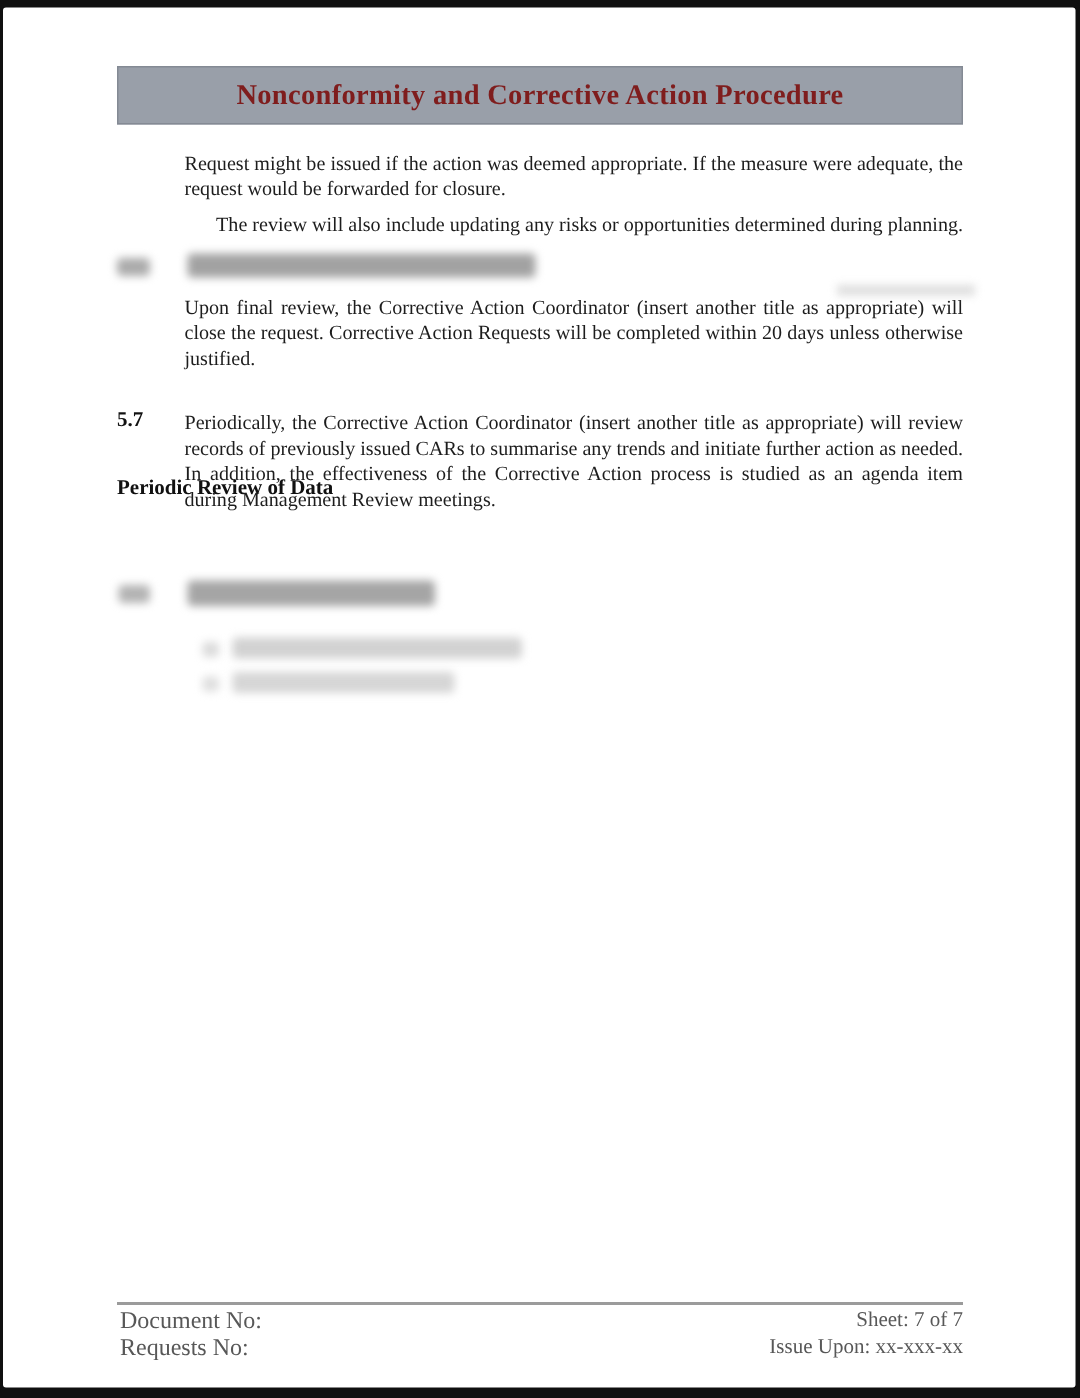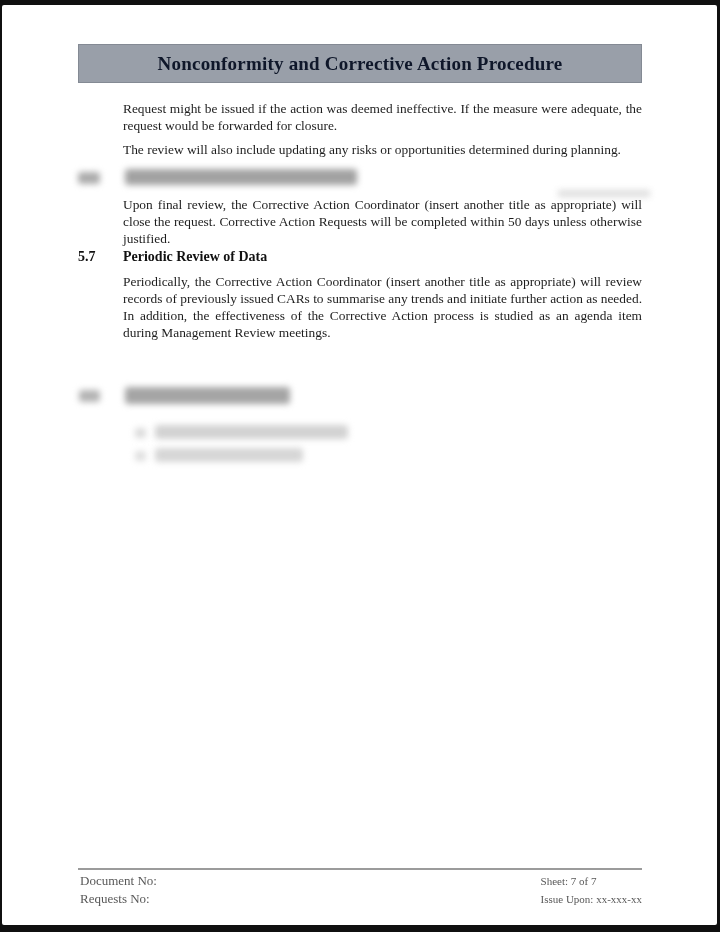--- a/index.html
+++ b/index.html
@@ -27,48 +27,48 @@
     position: absolute;
     left: 76px; top: 39px;
     width: 564px; height: 39px;
     background: #999FA9;
     border: 1px solid #848A94;
     display: flex;
     align-items: center;
     justify-content: center;
   }
   .banner-title {
-    color: #0f172a;
+    color: #7f1d1d;
     font-size: 19px;
     font-weight: bold;
     letter-spacing: 0.2px;
   }
   .para {
     position: absolute;
     left: 121px;
     width: 519px;
     font-size: 13.4px;
     line-height: 17px;
     color: #1d1d1d;
     text-align: justify;
   }
   #p1 { top: 95px; }
-  #p2 { top: 136px; text-align: left; }
+  #p2 { top: 136px; text-align: right; }
   #p3 { top: 191px; }
   #p4 { top: 268px; }
   .section-heading {
     position: absolute;
     left: 76px;
     width: 564px;
     display: flex;
     font-weight: bold;
     font-size: 14px;
     color: #111111;
   }
-  #h57 { top: 244px; }
+  #h57 { top: 268px; flex-direction: column; }
   .section-number { width: 45px; flex: 0 0 45px; }
   
   .blurbar {
     position: absolute;
     border-radius: 3px;
     filter: blur(3px);
   }
   #red-h1-num  { left: 76px;  top: 167px; width: 22px;  height: 12px; background: #ababab; }
   #red-h1-title{ left: 123px; top: 164px; width: 232px; height: 16px; background: #a2a2a2; }
   #red-h2-num  { left: 77px;  top: 385px; width: 21px;  height: 12px; background: #b3b3b3; }
@@ -93,50 +93,51 @@
   }
   .footer-rule {
     position: absolute;
     left: 76px; top: 863px;
     width: 564px; height: 2px;
     background: #9b9b9b;
   }
   .footer-left {
     position: absolute;
     left: 78px; top: 867px;
-    font-size: 13px;
+    font-size: 16px;
     line-height: 18px;
     color: #585858;
   }
   .footer-right {
     position: absolute;
     right: 75px; top: 867px;
-    font-size: 11px;
+    font-size: 14px;
     line-height: 18px;
     color: #585858;
+    text-align: right;
   }
 </style>
 </head>
 <body>
 
 <div class="frame">
   <div class="page">
 
     <div class="banner">
       <span class="banner-title">Nonconformity and Corrective Action Procedure</span>
     </div>
 
-    <p class="para" id="p1">Request might be issued if the action was deemed ineffective.  If the measure were adequate, the request would be forwarded for closure.</p>
+    <p class="para" id="p1">Request might be issued if the action was deemed appropriate.  If the measure were adequate, the request would be forwarded for closure.</p>
 
     <p class="para" id="p2">The review will also include updating any risks or opportunities determined during planning.</p>
 
     <div class="blurbar" id="red-h1-num"></div>
     <div class="blurbar" id="red-h1-title"></div>
 
-    <p class="para" id="p3">Upon final review, the Corrective Action Coordinator (insert another title as appropriate) will close the request.  Corrective Action Requests will be completed within 50 days unless otherwise justified.</p>
+    <p class="para" id="p3">Upon final review, the Corrective Action Coordinator (insert another title as appropriate) will close the request.  Corrective Action Requests will be completed within 20 days unless otherwise justified.</p>
     <div class="smudge-white"></div>
     <div class="smudge-gray"></div>
 
     <div class="section-heading" id="h57">
       <span class="section-number">5.7</span>
       <span class="section-title">Periodic Review of Data</span>
     </div>
 
     <p class="para" id="p4">Periodically, the Corrective Action Coordinator (insert another title as appropriate) will review records of previously issued CARs to summarise any trends and initiate further action as needed. In addition, the effectiveness of the Corrective Action process is studied as an agenda item during Management Review meetings.</p>
 

